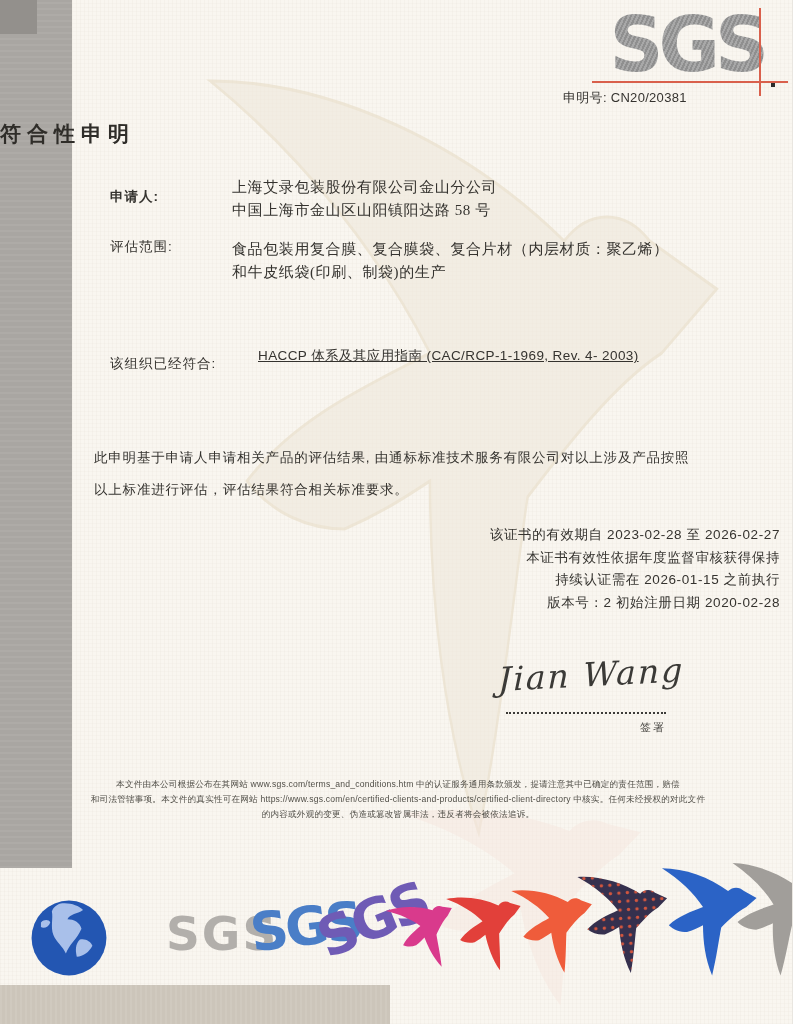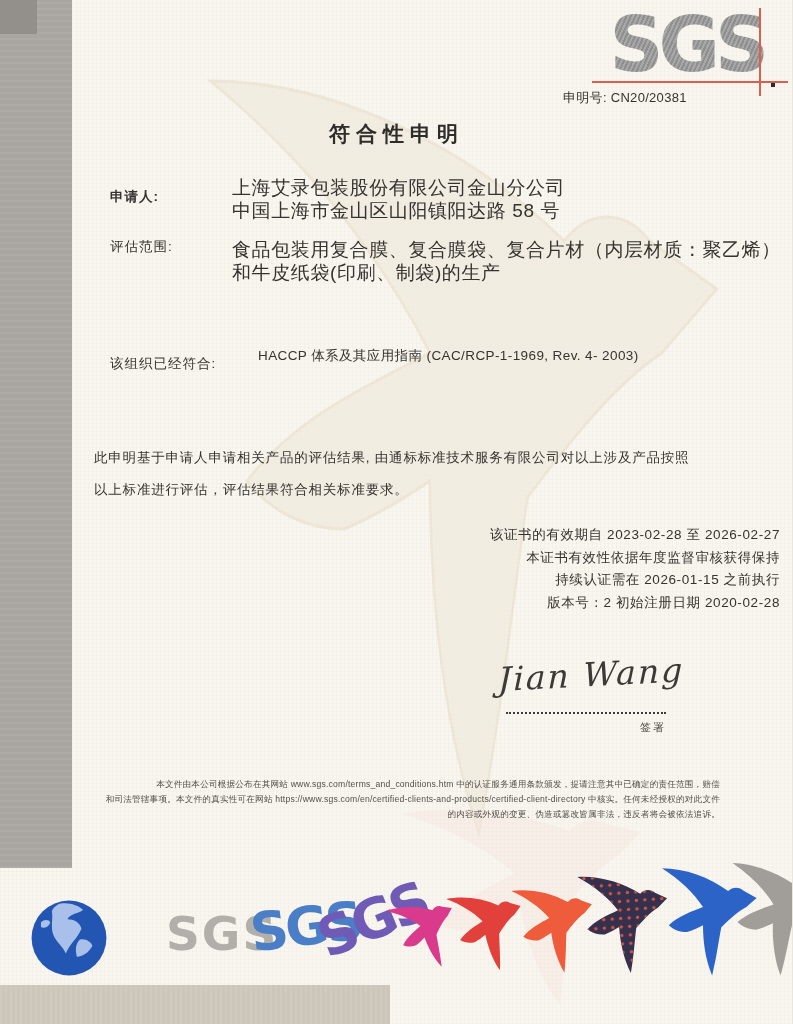--- a/index.html
+++ b/index.html
@@ -41,42 +41,42 @@
     background:repeating-linear-gradient(115deg,#a8a8a8 0 2px,#8f8f8f 2px 4px);
     -webkit-background-clip:text;background-clip:text;color:transparent;
     transform:scaleY(1.02);
   }
   .cross-h{left:592px;top:81px;width:196px;height:2px;background:#d9604c;}
   .cross-v{left:759px;top:8px;width:2px;height:88px;background:#d9604c;}
   .reg-dot{left:771px;top:83px;width:4px;height:4px;background:#2c2c2c;}
   .decl-no{left:563px;top:89px;font-size:13px;color:#35332f;letter-spacing:.3px;}
 
   .title{
-    left:0;top:120px;width:793px;text-align:center;
+    left:0;top:120px;width:793px;text-align:left;
     font-size:21px;font-weight:bold;color:#2f2d29;letter-spacing:6px;margin:0;
   }
 
   .label-col{font-size:13.5px;color:#35332f;letter-spacing:1px;}
-  .value-col{font-size:19px;color:#35332f;line-height:23px;letter-spacing:.6px;}
+  .value-col{font-size:15px;color:#35332f;line-height:23px;letter-spacing:.6px;font-family:Liberation Serif, serif;}
   .std-line{font-size:13.5px;color:#35332f;letter-spacing:.4px;}
   .statement{font-size:13.5px;color:#35332f;line-height:32px;letter-spacing:.8px;}
   .validity{left:0;top:524px;width:780px;text-align:right;font-size:13.5px;color:#35332f;line-height:22.5px;letter-spacing:.6px;}
 
   .sig-name{
     left:498px;top:655px;width:190px;
     font-family:"DejaVu Serif","Liberation Serif",serif;
     font-style:italic;font-size:33px;color:#3b3a37;letter-spacing:2px;
     transform:rotate(-3deg) skewX(-4deg);
     white-space:nowrap;
   }
   .sig-dots{left:506px;top:708px;width:160px;height:4px;border-bottom:2px dotted #3c3b38;}
   .sig-label{left:506px;top:720px;width:160px;text-align:right;font-size:11px;color:#4a4844;letter-spacing:2px;}
 
   .footer{
-    left:76px;top:777px;width:644px;text-align:right;
+    left:76px;top:777px;width:644px;text-align:center;
     font-size:8.6px;line-height:15px;color:#514f48;letter-spacing:.2px;
   }
 
   
   .band-sgs{font-family:"DejaVu Sans","Liberation Sans",sans-serif;font-weight:800;white-space:nowrap;}
   .sgs-gray{left:166px;top:906px;font-size:47px;letter-spacing:2px;color:#b2afab;}
   .sgs-blue{left:250px;top:896px;font-size:53px;letter-spacing:-3px;color:#4a7ec7;transform:rotate(-7deg);}
   .sgs-purple{left:316px;top:888px;font-size:55px;letter-spacing:-4px;color:#6f5bb5;transform:rotate(-22deg);}
   .bird{display:block;}
 </style>
@@ -113,21 +113,21 @@
     <div>中国上海市金山区山阳镇阳达路 58 号</div>
   </div>
 
   <div class="abs label-col" style="left:110px;top:238px;">评估范围:</div>
   <div class="abs value-col" style="left:232px;top:238px;">
     <div>食品包装用复合膜、复合膜袋、复合片材（内层材质：聚乙烯）</div>
     <div>和牛皮纸袋(印刷、制袋)的生产</div>
   </div>
 
   <div class="abs label-col" style="left:110px;top:307px;margin-top:48px;">该组织已经符合:</div>
-  <div class="abs std-line" style="left:258px;top:347px;">HACCP 体系及其应用指南 (CAC/RCP-1-1969, Rev. 4- 2003)</div>
+  <div class="abs std-line" style="left:258px;top:347px;text-decoration:underline;">HACCP 体系及其应用指南 (CAC/RCP-1-1969, Rev. 4- 2003)</div>
 
   <div class="abs statement" style="left:94px;top:442px;width:630px;">
     <div>此申明基于申请人申请相关产品的评估结果, 由通标标准技术服务有限公司对以上涉及产品按照</div>
     <div>以上标准进行评估，评估结果符合相关标准要求。</div>
   </div>
 
   <div class="abs validity">
     <div>该证书的有效期自 2023-02-28 至 2026-02-27</div>
     <div>本证书有效性依据年度监督审核获得保持</div>
     <div>持续认证需在 2026-01-15 之前执行</div>

